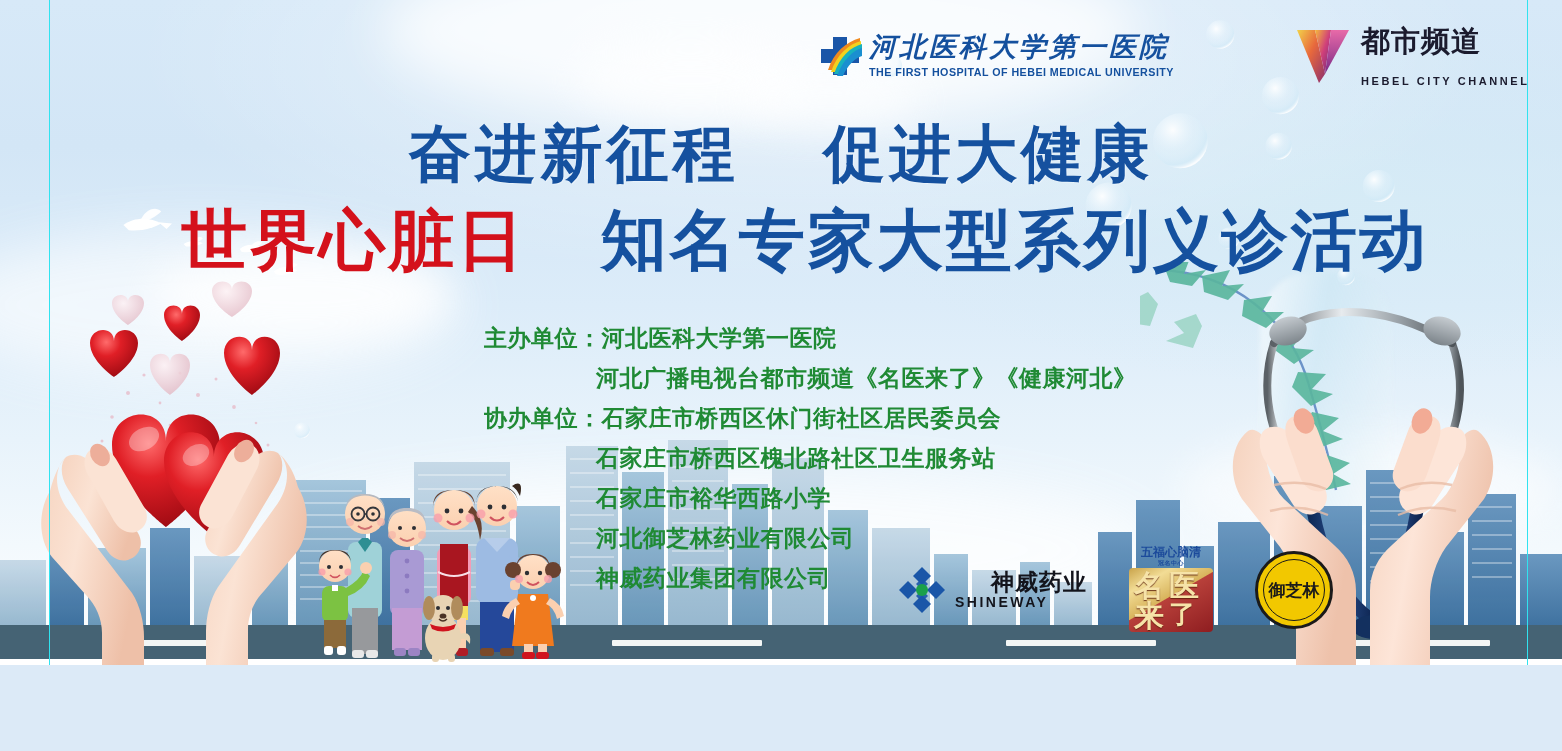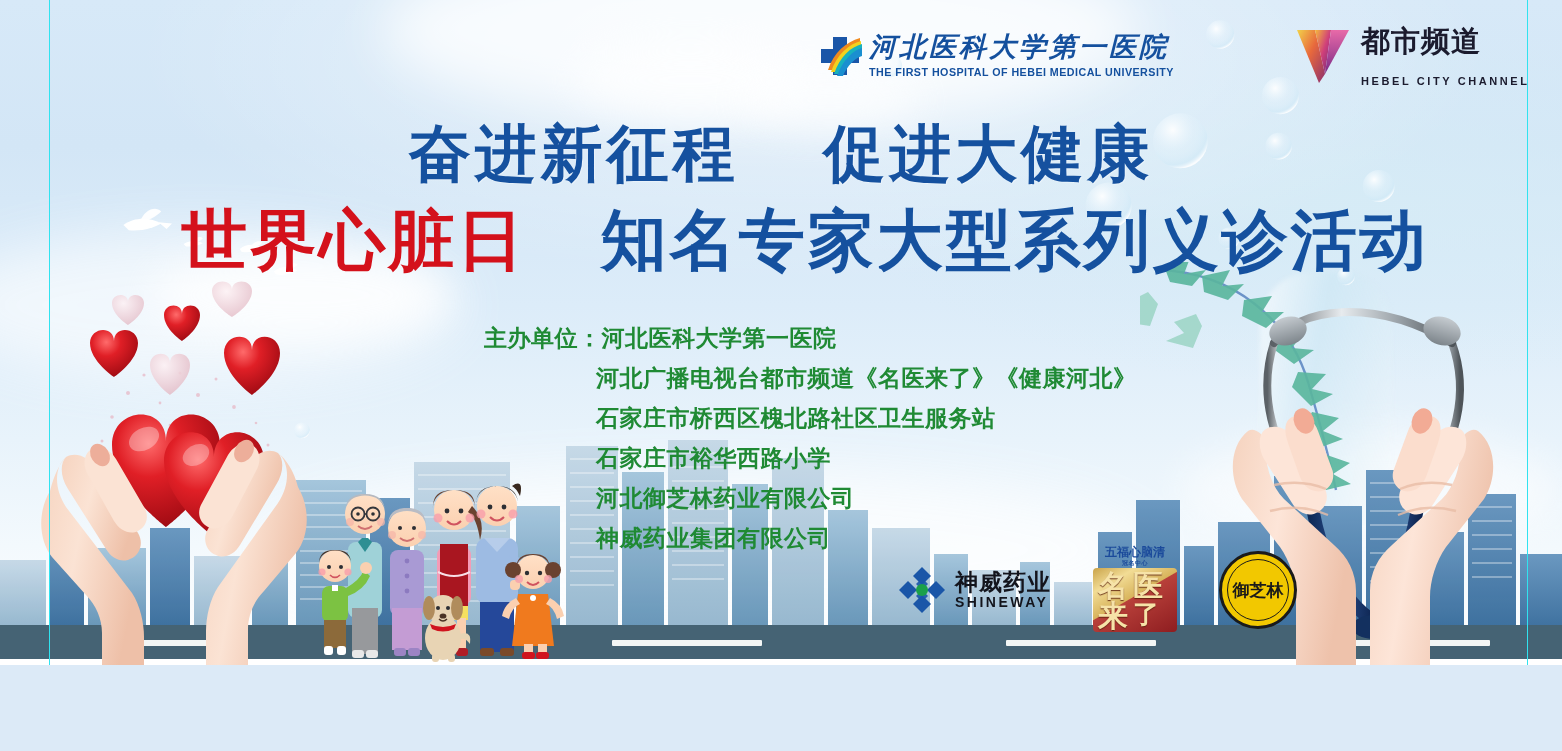--- a/index.html
+++ b/index.html
@@ -62,21 +62,21 @@
   .orgs { position:absolute; left:484px; top:318px; z-index:25;
     color:#1f8a34; font-size:23px; font-weight:700; line-height:40px; letter-spacing:.5px; }
   .orgs .row { white-space:nowrap; }
   .orgs .row.indent { padding-left:112px; }
 
   
   .sponsors { position:absolute; left:898px; top:546px; z-index:26;
               display:flex; align-items:center; gap:38px; }
   .sp-shineway { display:flex; align-items:center; gap:9px; }
   .sw-mark { width:48px; height:48px; flex:0 0 48px; }
-  .sw-cn { font-size:23px; font-weight:700; color:#13141c; letter-spacing:1px; line-height:1.05; white-space:nowrap; }
+  .sw-cn { font-size:23px; font-weight:700; color:#13141c; letter-spacing:1px; line-height:1.05; white-space:nowrap;margin-left:36px; }
   .sw-en { font-size:14px; font-weight:700; color:#13141c; letter-spacing:2.5px; white-space:nowrap; }
 
   .sp-mingyi { position:relative; width:92px; height:88px; }
   .my-top { position:absolute; top:-2px; left:0; width:100%; text-align:center;
             font-size:12px; font-weight:700; color:#1b4a9b; letter-spacing:0; white-space:nowrap; }
   .my-sub { position:absolute; top:13px; left:0; width:100%; text-align:center;
             font-size:6px; font-weight:700; color:#1b4a9b; letter-spacing:.5px; white-space:nowrap; }
   .my-body { position:absolute; top:22px; left:4px; width:84px; height:64px;
              background:linear-gradient(150deg,#c9a34a 0%,#f2dc95 22%,#d8b45c 46%,#b8403a 47%,#8e1d20 100%);
              border-radius:4px; }
@@ -641,20 +641,21 @@
 
   <div class="head2">
     <span class="red">世界心脏日</span>
     <span class="gap"></span>
     <span class="blue">知名专家大型系列义诊活动</span>
   </div>
 
   <div class="orgs">
     <div class="row">主办单位：河北医科大学第一医院</div>
     <div class="row indent">河北广播电视台都市频道《名医来了》《健康河北》</div>
+    <div class="row">协办单位：石家庄市桥西区休门街社区居民委员会</div>
     <div class="row indent">石家庄市桥西区槐北路社区卫生服务站</div>
     <div class="row indent">石家庄市裕华西路小学</div>
     <div class="row indent">河北御芝林药业有限公司</div>
     <div class="row indent">神威药业集团有限公司</div>
   </div>
 
   <div class="sponsors">
 
     <div class="sp-shineway">
       <div class="sw-mark">

